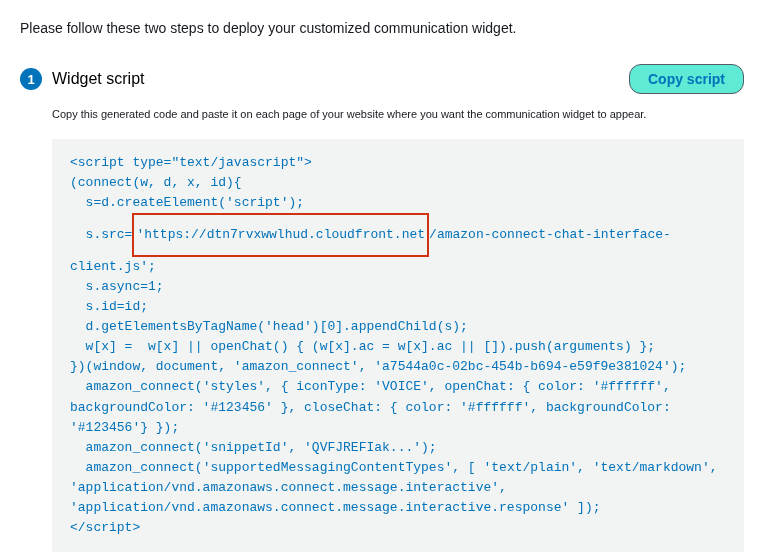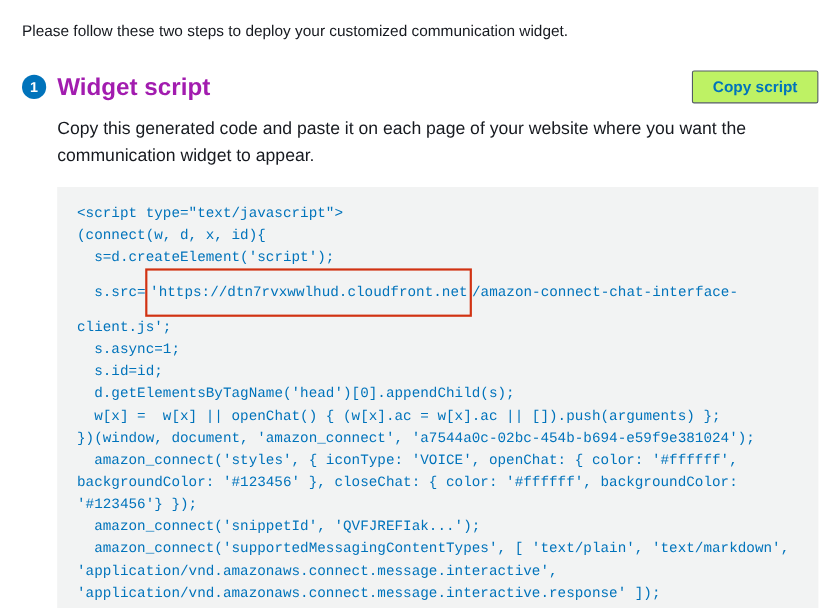--- a/index.html
+++ b/index.html
@@ -35,42 +35,42 @@
     background: #0073bb;
     color: #ffffff;
     display: flex;
     align-items: center;
     justify-content: center;
     font-size: 13px;
     font-weight: 600;
     flex-shrink: 0;
   }
   .step-title {
-    font-size: 22px;
-    font-weight: 700;
-    color: #a21caf;
+    font-size: 16px;
+    font-weight: 400;
+    color: #000000;
   }
   .copy-btn {
     border: 1px solid #545b64;
-    background: #bef264;
+    background: #5eead4;
     color: #0073bb;
     padding: 6px 18px;
     font-size: 14px;
-    border-radius: 2px;
+    border-radius: 12px;
     cursor: pointer;
     font-weight: 600;
   }
   .body-section {
     padding-left: 32px;
   }
   .description {
     color: #16191f;
     margin-bottom: 16px;
     line-height: 1.5;
-    font-size: 16px;
+    font-size: 11px;
   }
   .code-block {
     background: #f2f3f3;
     padding: 14px 18px 14px 18px;
     font-family: Consolas, Monaco, "Courier New", monospace;
     font-size: 13px;
     color: #0073bb;
     line-height: 1.55;
     white-space: pre-wrap;
     word-break: break-word;

